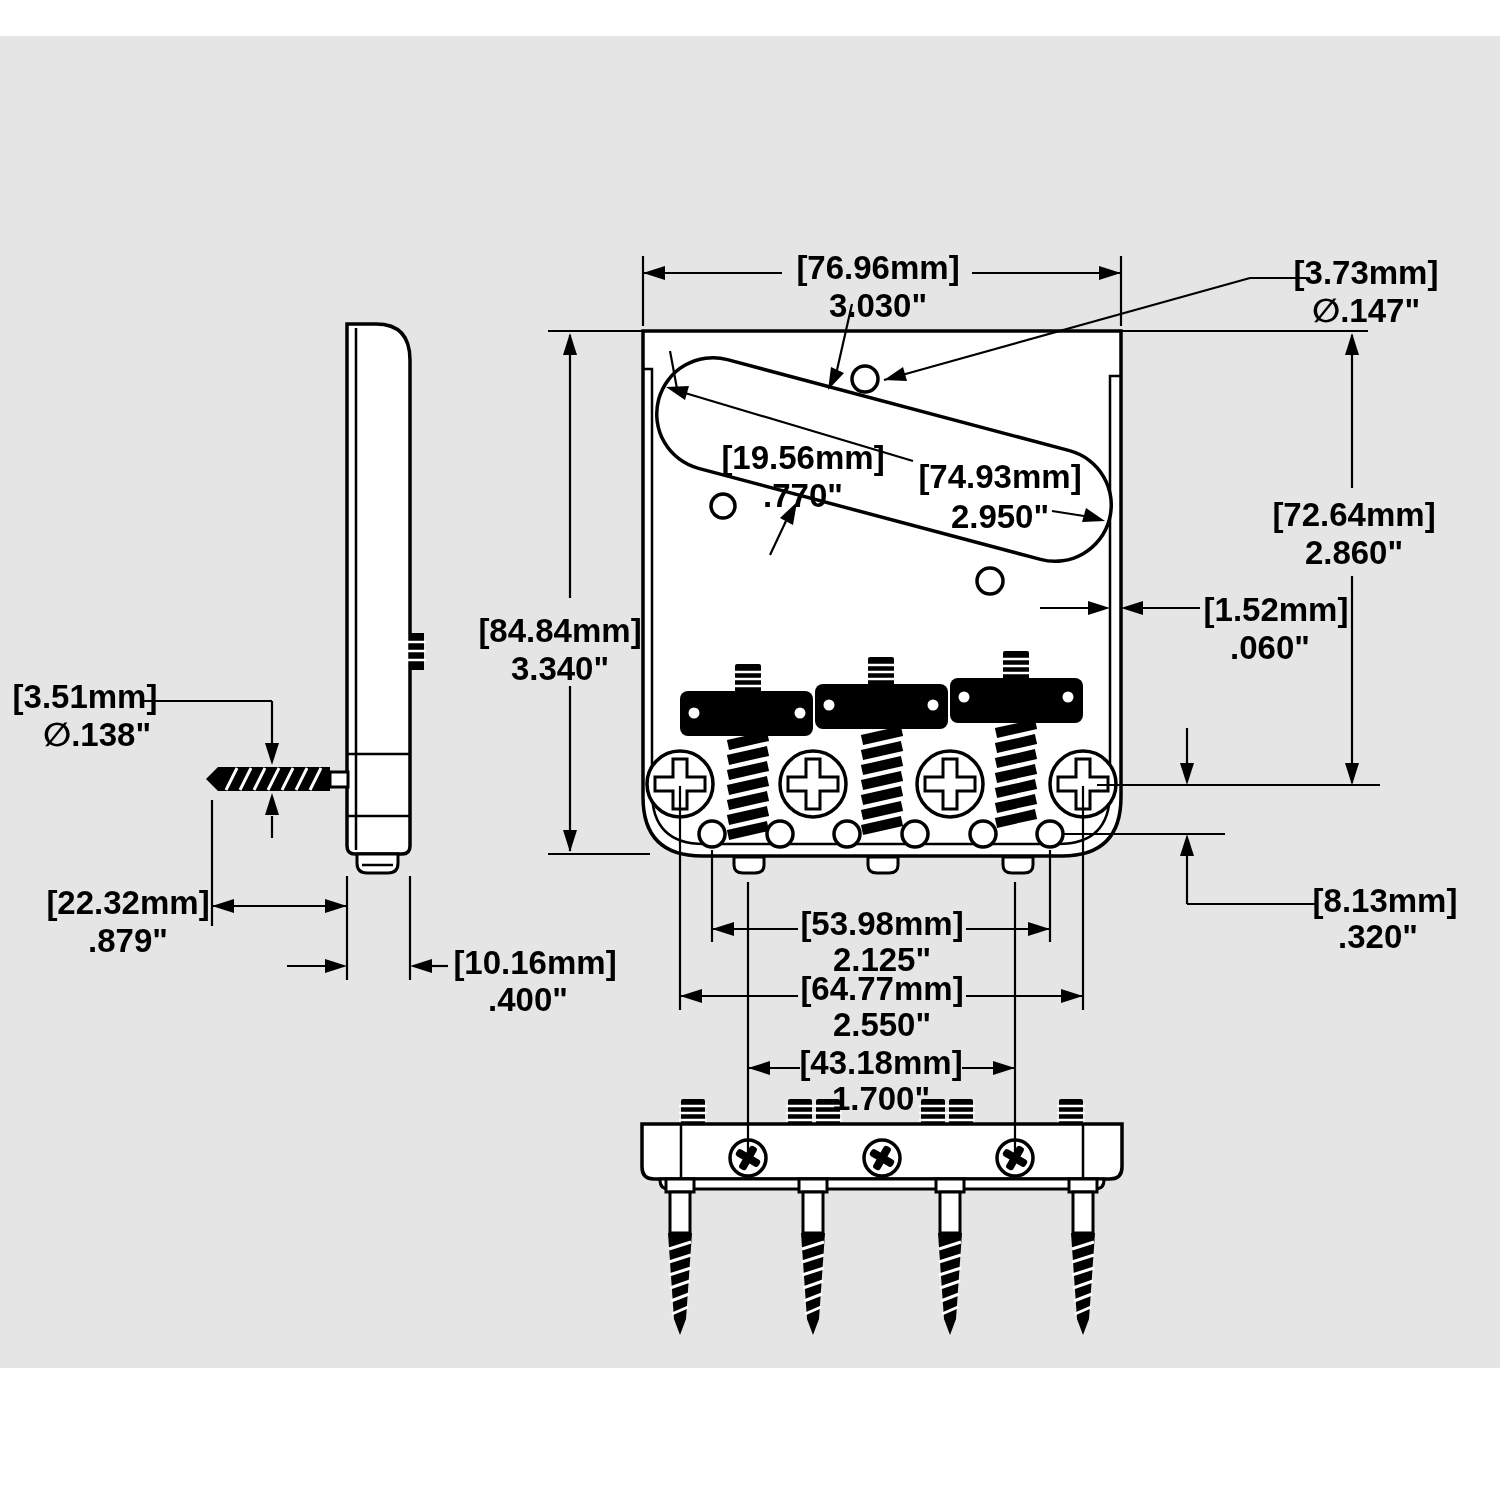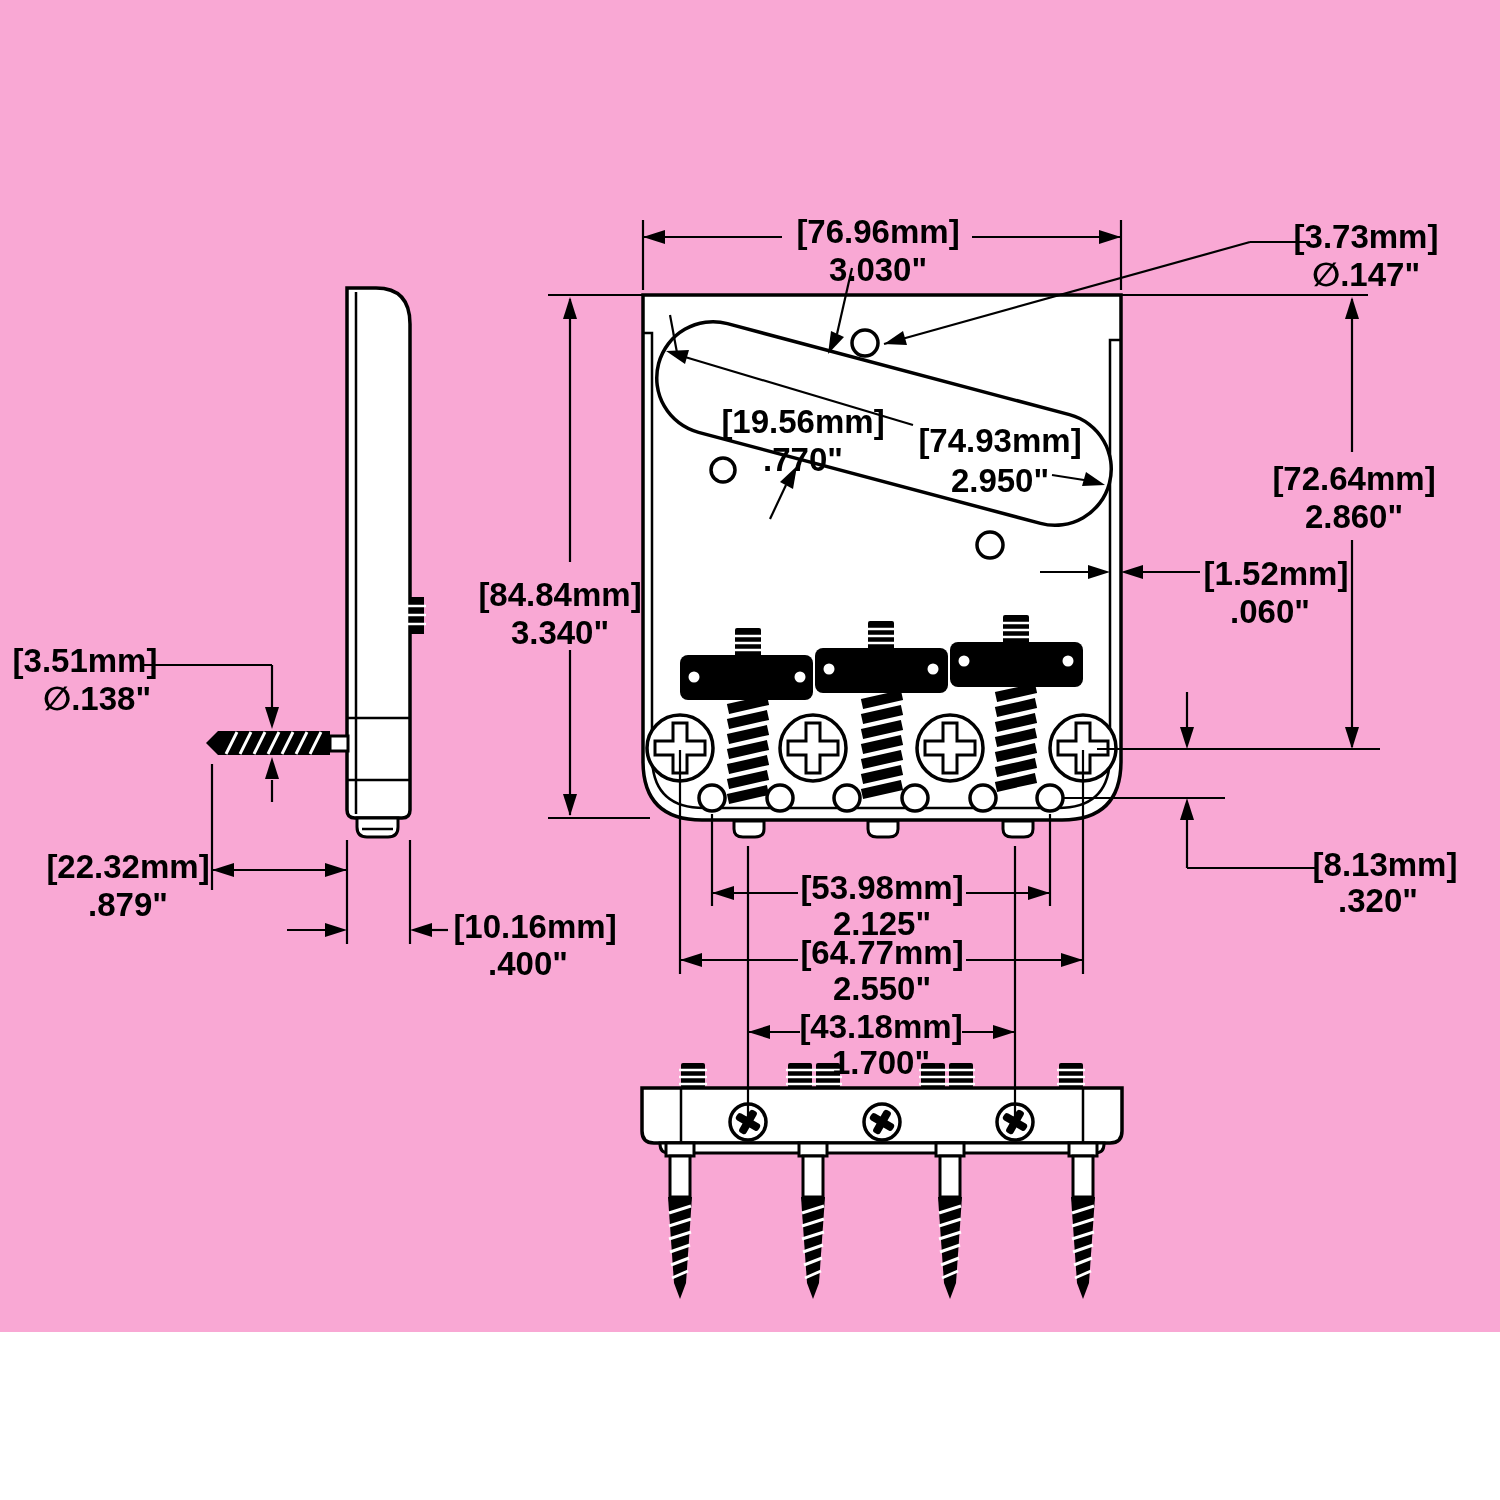--- a/index.html
+++ b/index.html
@@ -1,16 +1,16 @@
 <!DOCTYPE html>
 <html><head>
 <meta charset="utf-8">
 <style>
   html,body { margin:0; padding:0; background:#ffffff; }
-  .canvas { position:relative; width:1500px; height:1332px; background:#f9a8d4; overflow:hidden; }
+  .canvas { position:relative; width:1500px; height:1332px; background:#e5e5e5; overflow:hidden;margin-top:36px; }
   svg { display:block; }
   .shape { fill:#ffffff; stroke:#000000; stroke-width:3.5; }
   .shape2 { fill:#ffffff; stroke:#000000; stroke-width:3; }
   .ln2 { fill:none; stroke:#000000; stroke-width:2.5; }
   .dln { fill:none; stroke:#000000; stroke-width:2.2; }
   .arr { fill:#000000; stroke:none; }
   .blk { fill:#000000; stroke:none; }
   .wslit { fill:none; stroke:#ffffff; stroke-width:2.5; }
   .wslash { fill:none; stroke:#ffffff; stroke-width:3; }
   .coil { fill:none; stroke:#000000; stroke-width:10; }

